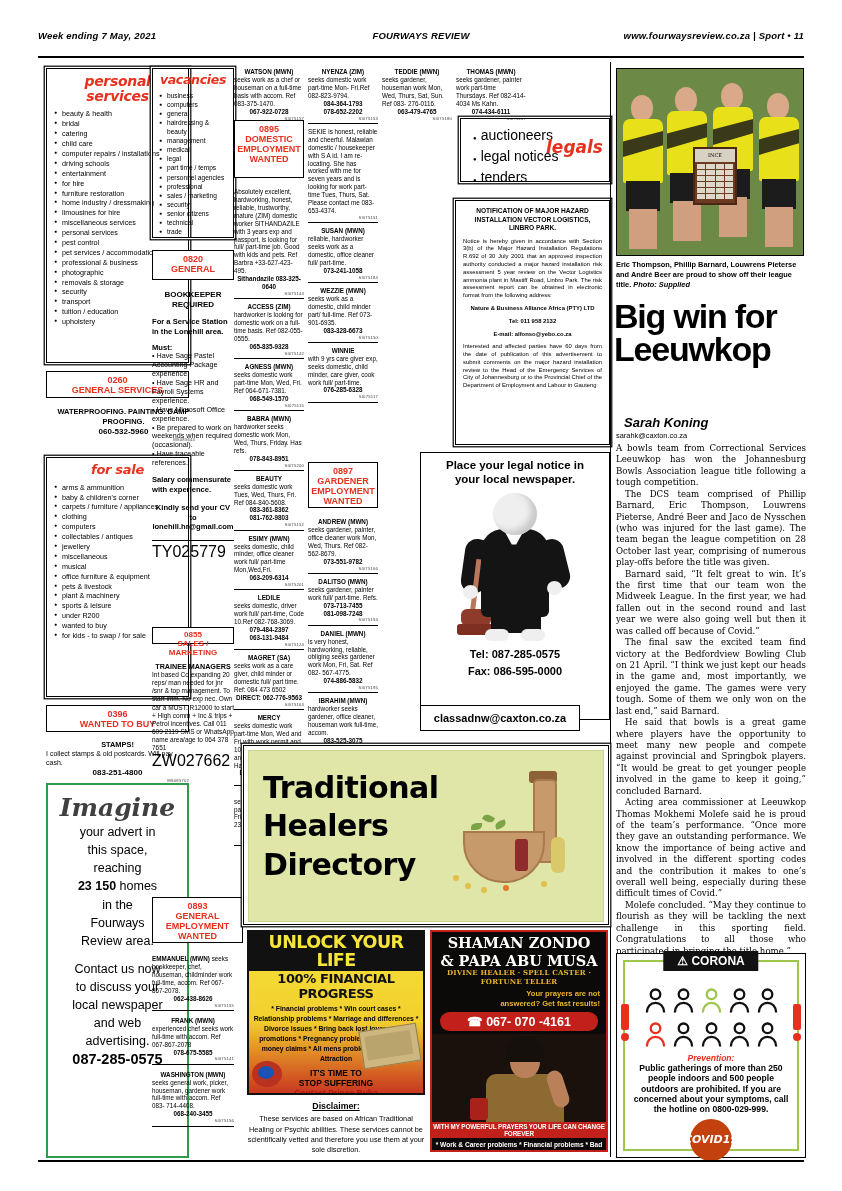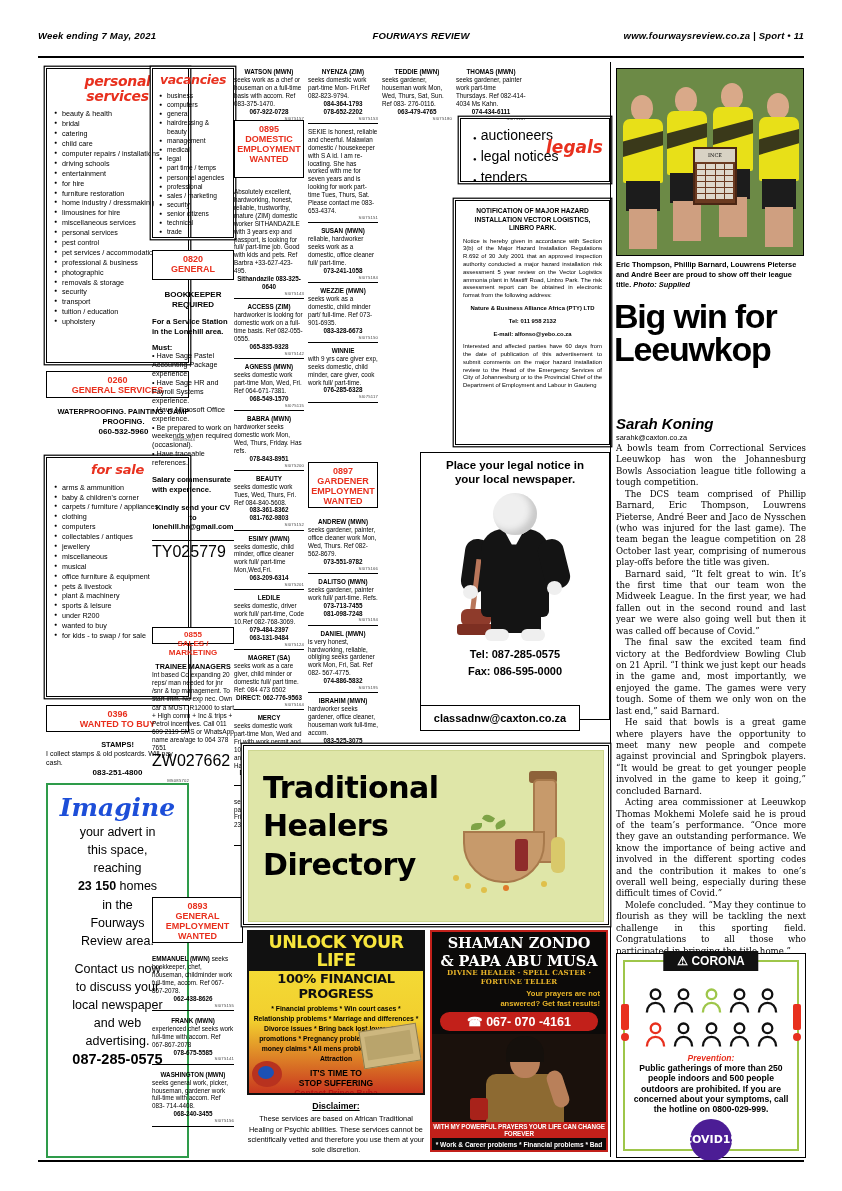--- a/index.html
+++ b/index.html
@@ -31,21 +31,21 @@
   .ad .ph{font-weight:bold;text-align:center;display:block;}
   .ad .ref{font-size:4.2px;color:#444;text-align:right;display:block;letter-spacing:.2px;}
   .rule{border-top:.7px solid #000;margin:2px 0 2px 0;}
 
   .ctr{text-align:center;}
   .b{font-weight:bold;}
 
   
   #imagine{position:absolute;left:46px;top:783px;width:143px;height:375px;border:2px solid #2e9b4a;box-sizing:border-box;
            text-align:center;padding:6px 6px;}
-  #imagine .word{font-family:"DejaVu Serif",serif;font-style:italic;font-weight:bold;font-size:25px;color:#1d4ed8;
+  #imagine .word{font-family:"DejaVu Serif",serif;font-style:italic;font-weight:bold;font-size:25px;color:#404040;
                  line-height:1;margin-top:4px;}
   #imagine .body{font-size:12.5px;line-height:1.45;margin-top:3px;}
   #imagine .big{font-weight:bold;}
   #imagine .phone{font-weight:bold;font-size:14.5px;}
 
   
   #legal-cat{position:absolute;left:460px;top:118px;width:150px;height:64px;}
   #legal-cat ul{list-style:none;margin:0;padding:6px 0 0 12px;font-size:14px;line-height:1.5;}
   #legal-cat li:before{content:"\25CF";font-size:6px;margin-right:4px;}
   #legal-word{position:absolute;right:6px;top:18px;color:#e8301e;font-style:italic;font-weight:bold;font-size:17px;
@@ -90,41 +90,41 @@
   .bw-legs{position:absolute;left:6px;top:114px;width:28px;height:40px;background:#cf9f80;}
   #plaque{position:absolute;left:76px;top:78px;width:40px;height:54px;background:#6b3a20;border:2px solid #4a2614;}
   #plaque .pl-top{height:13px;background:#d8d2c4;font-size:5px;text-align:center;line-height:13px;font-family:"DejaVu Serif",serif;}
   #plaque .pl-grid{display:grid;grid-template-columns:repeat(4,1fr);gap:1px;padding:2px;}
   #plaque .pl-grid i{display:block;height:5px;background:#ded8cb;}
   #caption{position:absolute;left:616px;top:260px;width:188px;font-size:7.4px;line-height:1.35;font-weight:bold;}
   #caption em{font-style:italic;}
   #headline{position:absolute;left:614px;top:300px;width:192px;font-family:"Liberation Sans",sans-serif;font-weight:bold;
             font-size:34px;line-height:.97;letter-spacing:-1.2px;}
   #byline{position:absolute;left:616px;top:415px;width:188px;}
-  #byline .nm{font-weight:bold;font-style:italic;font-size:15px;}
+  #byline .nm{font-weight:bold;font-style:italic;font-size:13px;margin-left:8px;}
   #byline .em{font-size:7.4px;margin-top:1px;}
   #story{position:absolute;left:616px;top:443px;width:190px;font-family:"DejaVu Serif",serif;font-size:8.6px;line-height:1.33;
          text-align:justify;}
   #story p{margin:0;text-indent:9px;}
   #story p.first{text-indent:0;}
 
   
   #corona{position:absolute;left:616px;top:953px;width:190px;height:205px;box-sizing:border-box;padding:6px;}
   #corona .inner{border:2px solid #9ec64a;height:100%;box-sizing:border-box;position:relative;padding-top:18px;}
   #corona .tag{position:absolute;left:50%;top:-11px;transform:translateX(-50%);background:#111;color:#fff;font-weight:bold;
                font-size:12px;padding:3px 14px;white-space:nowrap;}
   .people{display:flex;justify-content:center;gap:5px;margin-top:8px;}
   .p-ic{width:23px;height:26px;}
   #corona .prev{color:#e8301e;font-style:italic;font-weight:bold;font-size:8.5px;text-align:center;margin-top:5px;}
   #corona .txt{font-weight:bold;font-size:8.6px;line-height:1.2;text-align:center;padding:0 5px;}
   .excl{position:absolute;width:8px;}
   .excl .bar{width:8px;height:26px;background:#e8301e;border-radius:2px;}
   .excl .dot{width:8px;height:8px;background:#e8301e;border-radius:50%;margin-top:3px;}
-  #covidlogo{width:42px;height:42px;border-radius:50%;background:#4c1d95;color:#fff;margin:4px auto 0;font-size:11px;
-             font-weight:bold;line-height:1.0;display:flex;align-items:center;justify-content:center;font-family:"DejaVu Sans",sans-serif;}
+  #covidlogo{width:42px;height:42px;border-radius:50%;background:#c2410c;color:#fff;margin:4px auto 0;font-size:11px;
+             font-weight:bold;line-height:1.0;display:flex;align-items:center;justify-content:center;font-family:"DejaVu Sans",sans-serif;font-style:italic;}
 
   
   #healers{position:absolute;left:243px;top:745px;width:366px;height:180px;box-sizing:border-box;background:#fff;padding:4px;}
   #healers .pad{background:#dfe6a8;height:100%;border:1px solid #cdd68f;position:relative;}
   #healers .ttl{position:absolute;left:14px;top:18px;font-weight:bold;font-size:30px;line-height:1.28;
                 font-family:"DejaVu Sans",sans-serif;letter-spacing:-.5px;}
   .mortar{position:absolute;right:18px;top:18px;width:140px;height:140px;}
   .m-bowl{position:absolute;left:18px;top:62px;width:78px;height:48px;background:#c79a6b;border-radius:0 0 40px 40px;border:2px solid #a87a4c;}
   .m-pestle{position:absolute;left:88px;top:10px;width:20px;height:80px;background:#c79a6b;border:2px solid #a87a4c;border-radius:5px;}
   .m-pestle-top{position:absolute;left:84px;top:2px;width:28px;height:12px;background:#8d6239;border-radius:3px;}

